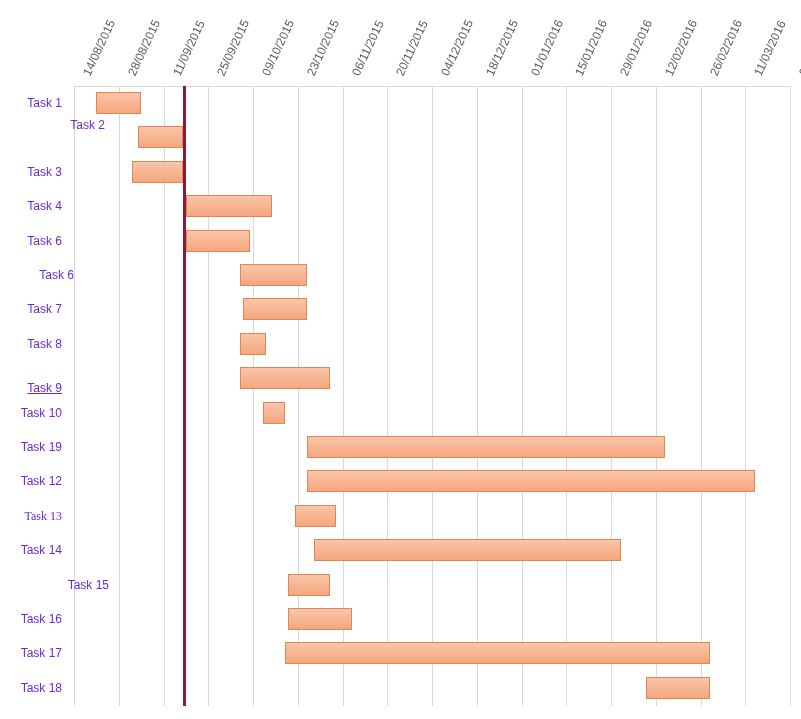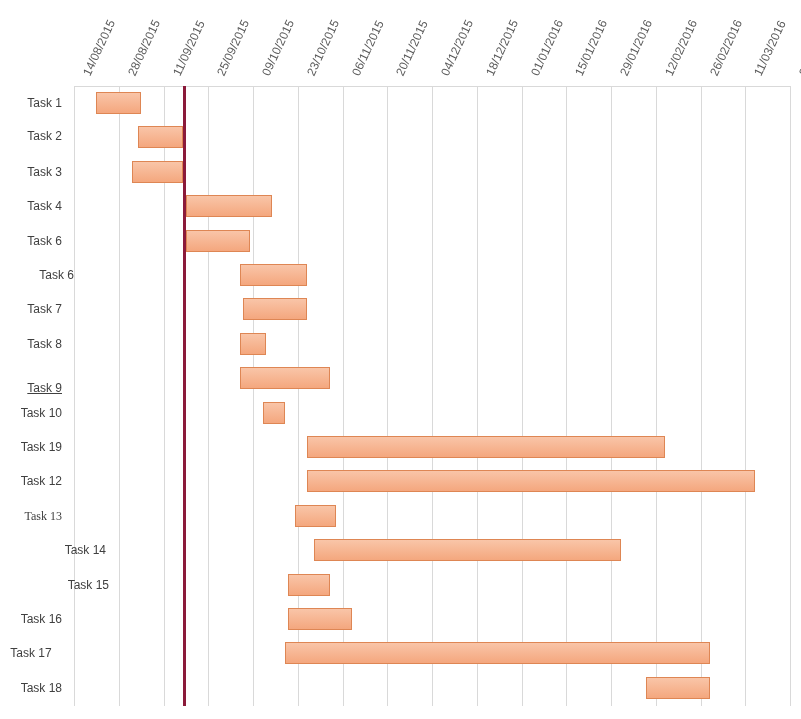--- a/index.html
+++ b/index.html
@@ -1,20 +1,20 @@
 <!DOCTYPE html>
 <html><head>
 <meta charset="utf-8">
 <style>
   html,body{margin:0;padding:0;background:#fff;font-family:"Segoe UI",Arial,sans-serif;}
   .chart{position:relative;width:801px;height:719px;}
   .x-tick{position:absolute;top:12px;width:0;}
   .x-tick span{display:block;transform:rotate(-65deg);transform-origin:left top;white-space:nowrap;font-size:12px;color:#595959;}
   .grid{position:absolute;top:86px;width:0;border-left:1px solid #d9d9d9;height:620px;}
-  .y-label{position:absolute;left:0;width:62px;text-align:right;font-size:12px;color:#404040;transform:translateY(-50%);}
+  .y-label{position:absolute;left:0;width:62px;text-align:right;font-size:12px;color:#6d28d9;transform:translateY(-50%);}
   .bar{position:absolute;height:22px;background:linear-gradient(to bottom,#f9c5a8,#f4a77e);border:1px solid #de8654;box-sizing:border-box;transform:translateY(-50%);}
   .today{position:absolute;top:86px;width:0;border-left:3px solid #8b1a3a;height:620px;}
   .plot-top-border{position:absolute;left:74px;top:86px;width:716px;border-top:1px solid #d9d9d9;}
   .y-axis-line{position:absolute;left:74px;top:86px;width:0;border-left:1px solid #bfbfbf;height:620px;}
 </style>
 </head>
 <body>
 
 <div class="chart" id="chart">
   <div class="plot-top-border"></div>
@@ -82,21 +82,21 @@
     <div class="grid" style="left: 745.25px;"></div>
     <div class="x-tick" style="left: 751.25px; top: 72px;">
       <span>11/03/2016</span>
     </div>
     <div class="grid" style="left: 790px;"></div>
     <div class="x-tick" style="left: 796px; top: 72px;">
       <span>25/03/2016</span>
     </div>
     <div class="y-label" style="top: 103px;">Task 1</div>
     <div class="bar" style="left: 96.375px; width: 44.75px; top: 103px;"></div>
-    <div class="y-label" style="top: 136px;">Task 2</div>
+    <div class="y-label" style="top: 125px; padding-left: 43px;">Task 2</div>
     <div class="bar" style="left: 137.929px; width: 44.75px; top: 137.4px;"></div>
     <div class="y-label" style="top: 171.8px;">Task 3</div>
     <div class="bar" style="left: 131.536px; width: 51.1429px; top: 171.8px;"></div>
     <div class="y-label" style="top: 206.2px;">Task 4</div>
     <div class="bar" style="left: 185.875px; width: 86.3036px; top: 206.2px;"></div>
     <div class="y-label" style="top: 240.6px;">Task 6</div>
     <div class="bar" style="left: 185.875px; width: 63.9286px; top: 240.6px;"></div>
     <div class="y-label" style="top: 275px; padding-left: 12px;">Task 6</div>
     <div class="bar" style="left: 240.214px; width: 67.125px; top: 275px;"></div>
     <div class="y-label" style="top: 309.4px;">Task 7</div>
@@ -106,24 +106,24 @@
     <div class="y-label" style="top: 388px; text-decoration: underline;">Task 9</div>
     <div class="bar" style="left: 240.214px; width: 89.5px; top: 378.2px;"></div>
     <div class="y-label" style="top: 412.6px;">Task 10</div>
     <div class="bar" style="left: 262.589px; width: 22.375px; top: 412.6px;"></div>
     <div class="y-label" style="top: 447px;">Task 19</div>
     <div class="bar" style="left: 307.339px; width: 358px; top: 447px;"></div>
     <div class="y-label" style="top: 481.4px;">Task 12</div>
     <div class="bar" style="left: 307.339px; width: 447.5px; top: 481.4px;"></div>
     <div class="y-label" style="top: 515.8px; font-family: Liberation Serif, serif;">Task 13</div>
     <div class="bar" style="left: 294.554px; width: 41.5536px; top: 515.8px;"></div>
-    <div class="y-label" style="top: 550.2px; padding-left: 44px;">Task 14</div>
+    <div class="y-label" style="top: 550.2px;">Task 14</div>
     <div class="bar" style="left: 313.732px; width: 306.857px; top: 550.2px;"></div>
     <div class="y-label" style="top: 584.6px; margin-left: 47px;">Task 15</div>
     <div class="bar" style="left: 288.161px; width: 41.5536px; top: 584.6px;"></div>
     <div class="y-label" style="top: 619px;">Task 16</div>
     <div class="bar" style="left: 288.161px; width: 63.9286px; top: 619px;"></div>
-    <div class="y-label" style="top: 653.4px; text-align: center;">Task 17</div>
+    <div class="y-label" style="top: 653.4px;">Task 17</div>
     <div class="bar" style="left: 284.964px; width: 425.125px; top: 653.4px;"></div>
     <div class="y-label" style="top: 687.8px;">Task 18</div>
     <div class="bar" style="left: 646.161px; width: 63.9286px; top: 687.8px;"></div>
     <div class="today" style="left: 182.679px;"></div>
   </div>
 
 </body></html>

